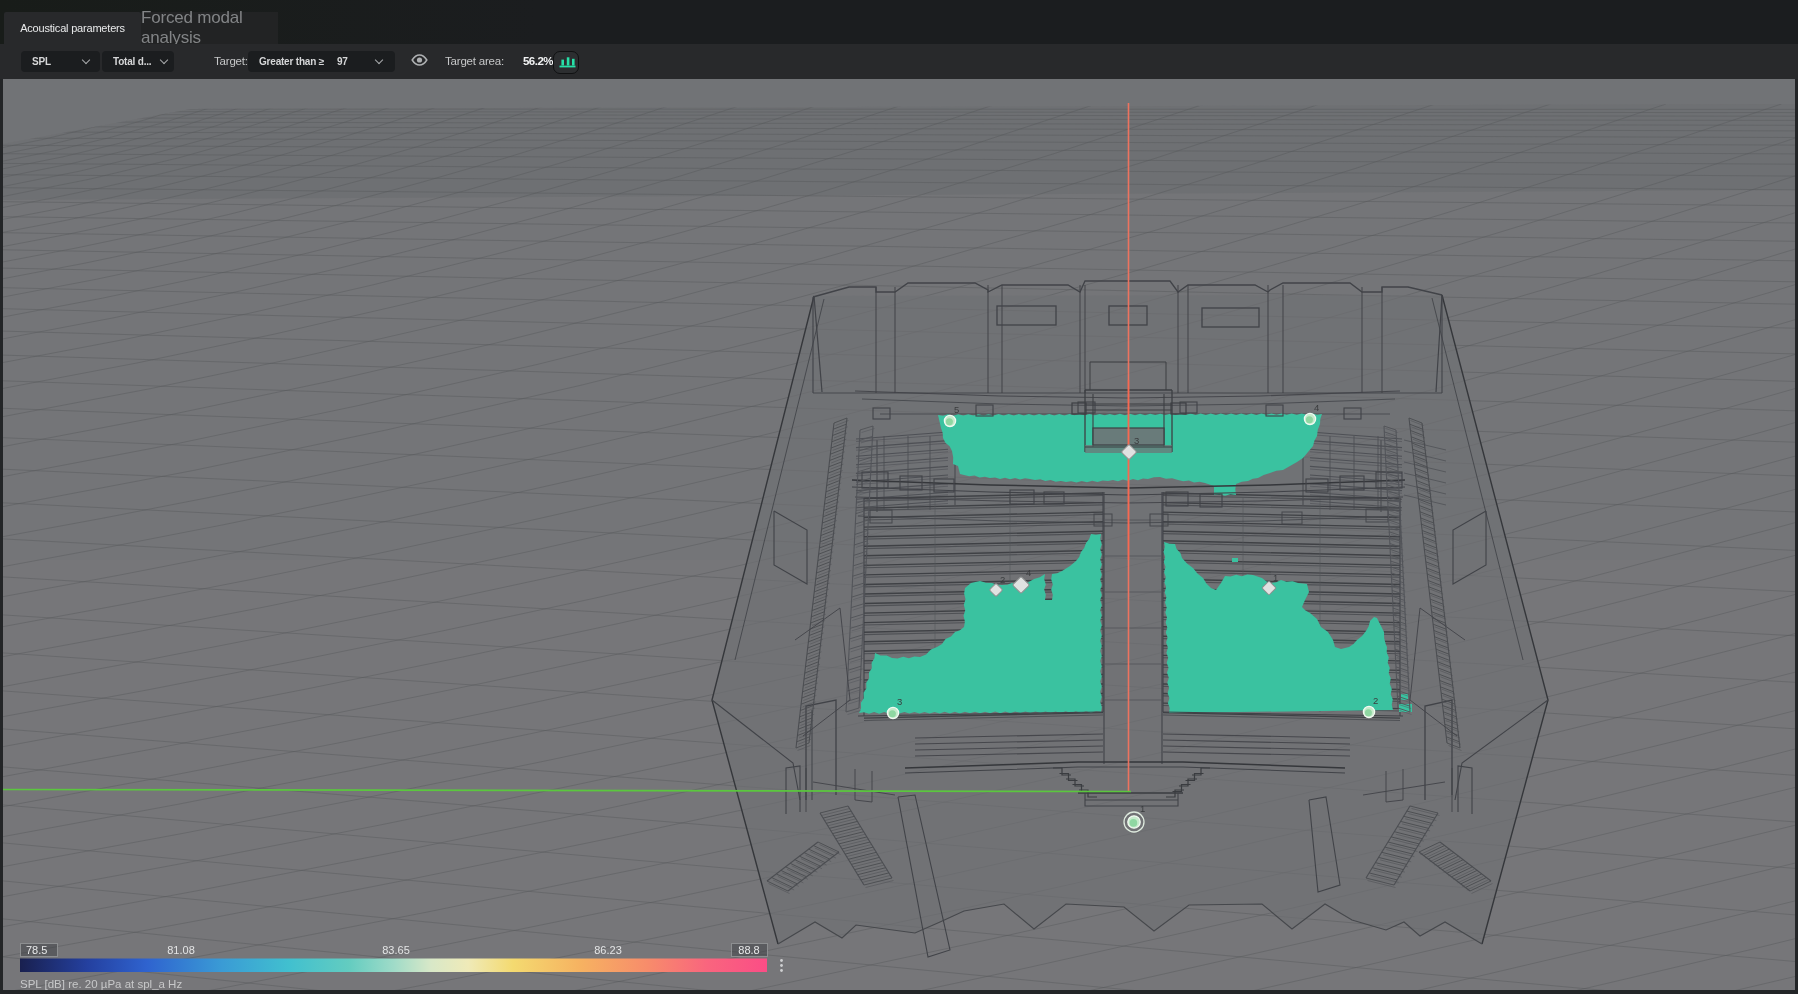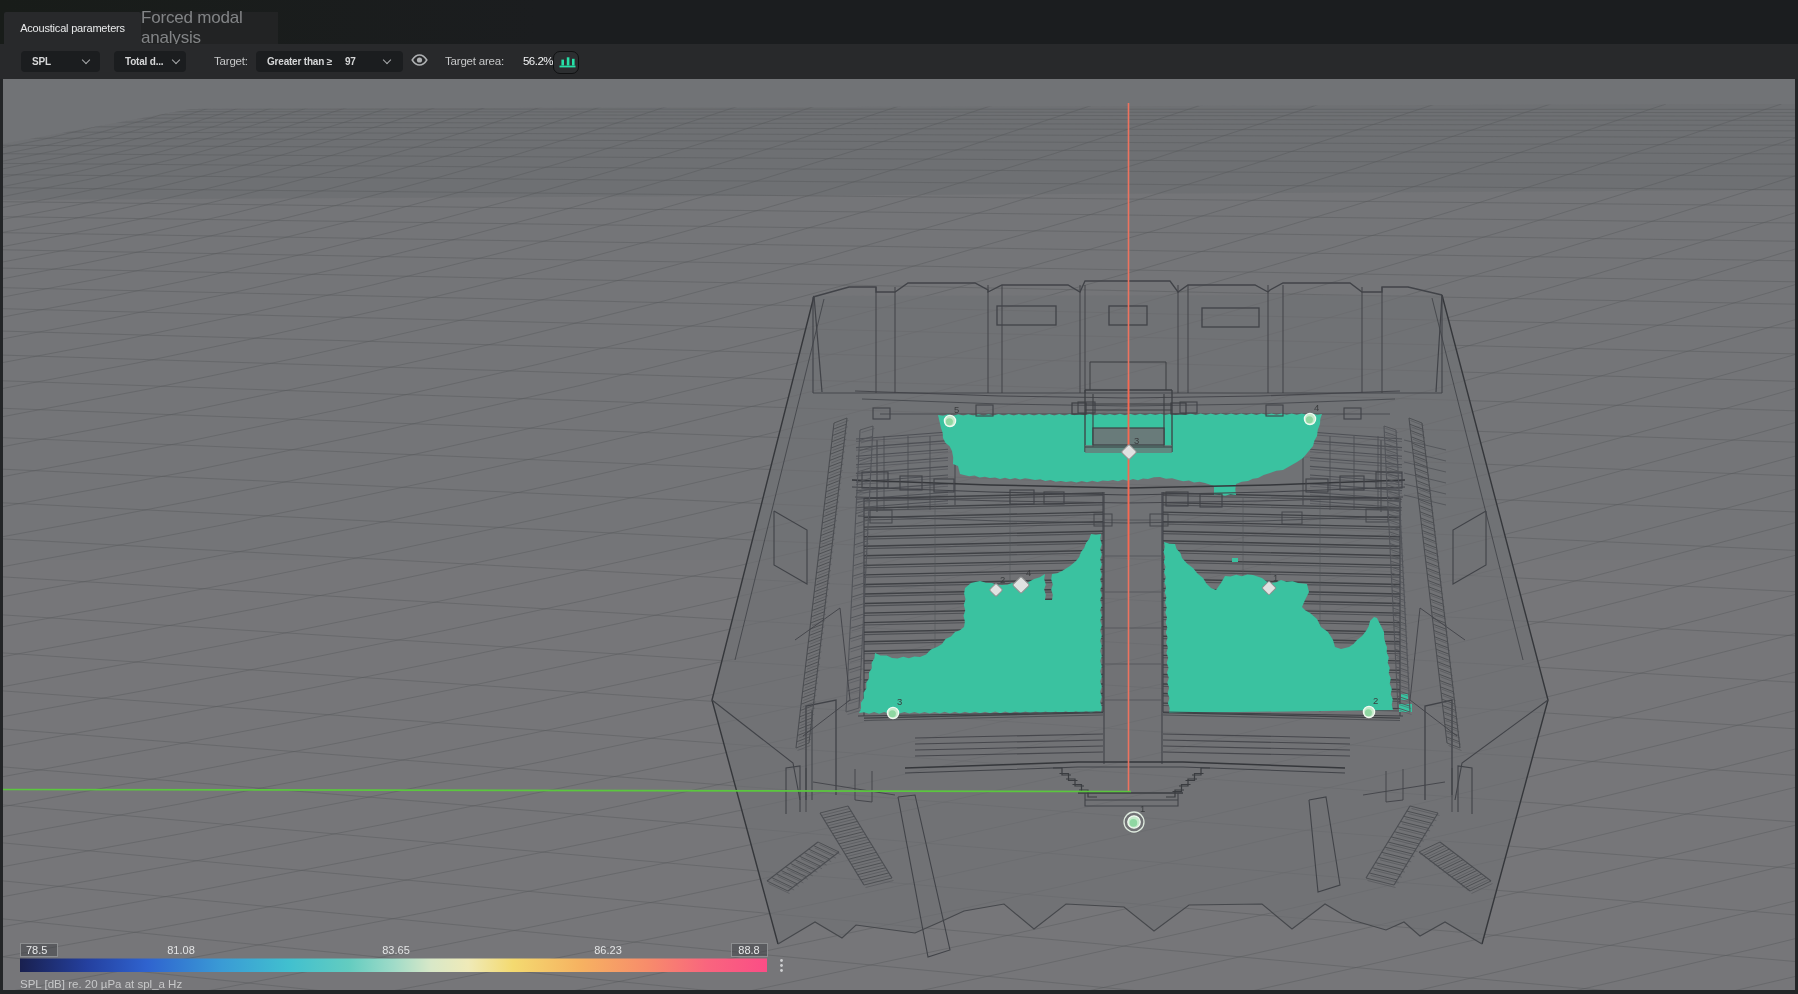--- a/index.html
+++ b/index.html
@@ -975,28 +975,28 @@
 <circle cx="781.5" cy="965.5" r="1.4" fill="#cfd0d1"></circle>
 <circle cx="781.5" cy="970.5" r="1.4" fill="#cfd0d1"></circle>
 <text x="20.0" y="987.5" font-size="11.5" fill="#c7c8c9" text-anchor="start" font-weight="normal" font-family="Liberation Sans, sans-serif">SPL [dB] re. 20 µPa at spl_a Hz</text>
 </g>
 </svg>
 <div id="hdr">
   <div class="tab1">Acoustical parameters</div>
   <div class="tab2">Forced modal analysis</div>
   <div id="tbar">
     <div class="dd" style="left:21px; width:79px; padding-left:11px;">SPL<span class="chev" style="left:62px;"></span></div>
-    <div class="dd" style="left:114px; width:72px; padding-left:11px;">Total d...<span class="chev" style="left:59px;"></span></div>
+    <div class="dd" style="left:102px; width:72px; padding-left:11px;">Total d...<span class="chev" style="left:59px;"></span></div>
     <span class="lbl" style="left:214px;">Target:</span>
-    <div class="dd" style="left:256px; width:147px; padding-left:11px;">Greater than ≥<span style="position:absolute;left:89px;">97</span><span class="chev" style="left:128px;"></span></div>
+    <div class="dd" style="left:248px; width:147px; padding-left:11px;">Greater than ≥<span style="position:absolute;left:89px;">97</span><span class="chev" style="left:128px;"></span></div>
     <svg style="position:absolute; left:411px; top:9px;" width="17" height="14" viewBox="0 0 17 14">
       <path d="M1.2 7 C3.4 3.4 6 1.9 8.5 1.9 C11 1.9 13.6 3.4 15.8 7 C13.6 10.6 11 12.1 8.5 12.1 C6 12.1 3.4 10.6 1.2 7 Z" fill="none" stroke="#aeb0b2" stroke-width="1.5"></path>
       <circle cx="8.5" cy="7" r="2.6" fill="#aeb0b2"></circle>
     </svg>
-    <span class="lbl" style="left:445px;">Target area: <b style="color:#f2f3f4; font-weight:normal; letter-spacing:-0.5px;padding-left:16px;">56.2%</b></span>
+    <span class="lbl" style="left:445px;">Target area: <b style="color:#f2f3f4; font-weight:bold; letter-spacing:-0.5px;padding-left:16px;">56.2%</b></span>
     <div id="chartbtn">
       <svg width="24" height="21" viewBox="0 0 24 21" style="position:absolute;left:0;top:0;">
         <line x1="5.5" y1="14.5" x2="21.5" y2="14.5" stroke="#27e0a8" stroke-width="1.8"></line>
         <g stroke="#27e0a8" stroke-width="2.6">
           <line x1="8.7" y1="13.5" x2="8.7" y2="7.6"></line>
           <line x1="14.1" y1="13.5" x2="14.1" y2="5.3"></line>
           <line x1="19.3" y1="13.5" x2="19.3" y2="6.8"></line>
         </g>
       </svg>
     </div>

